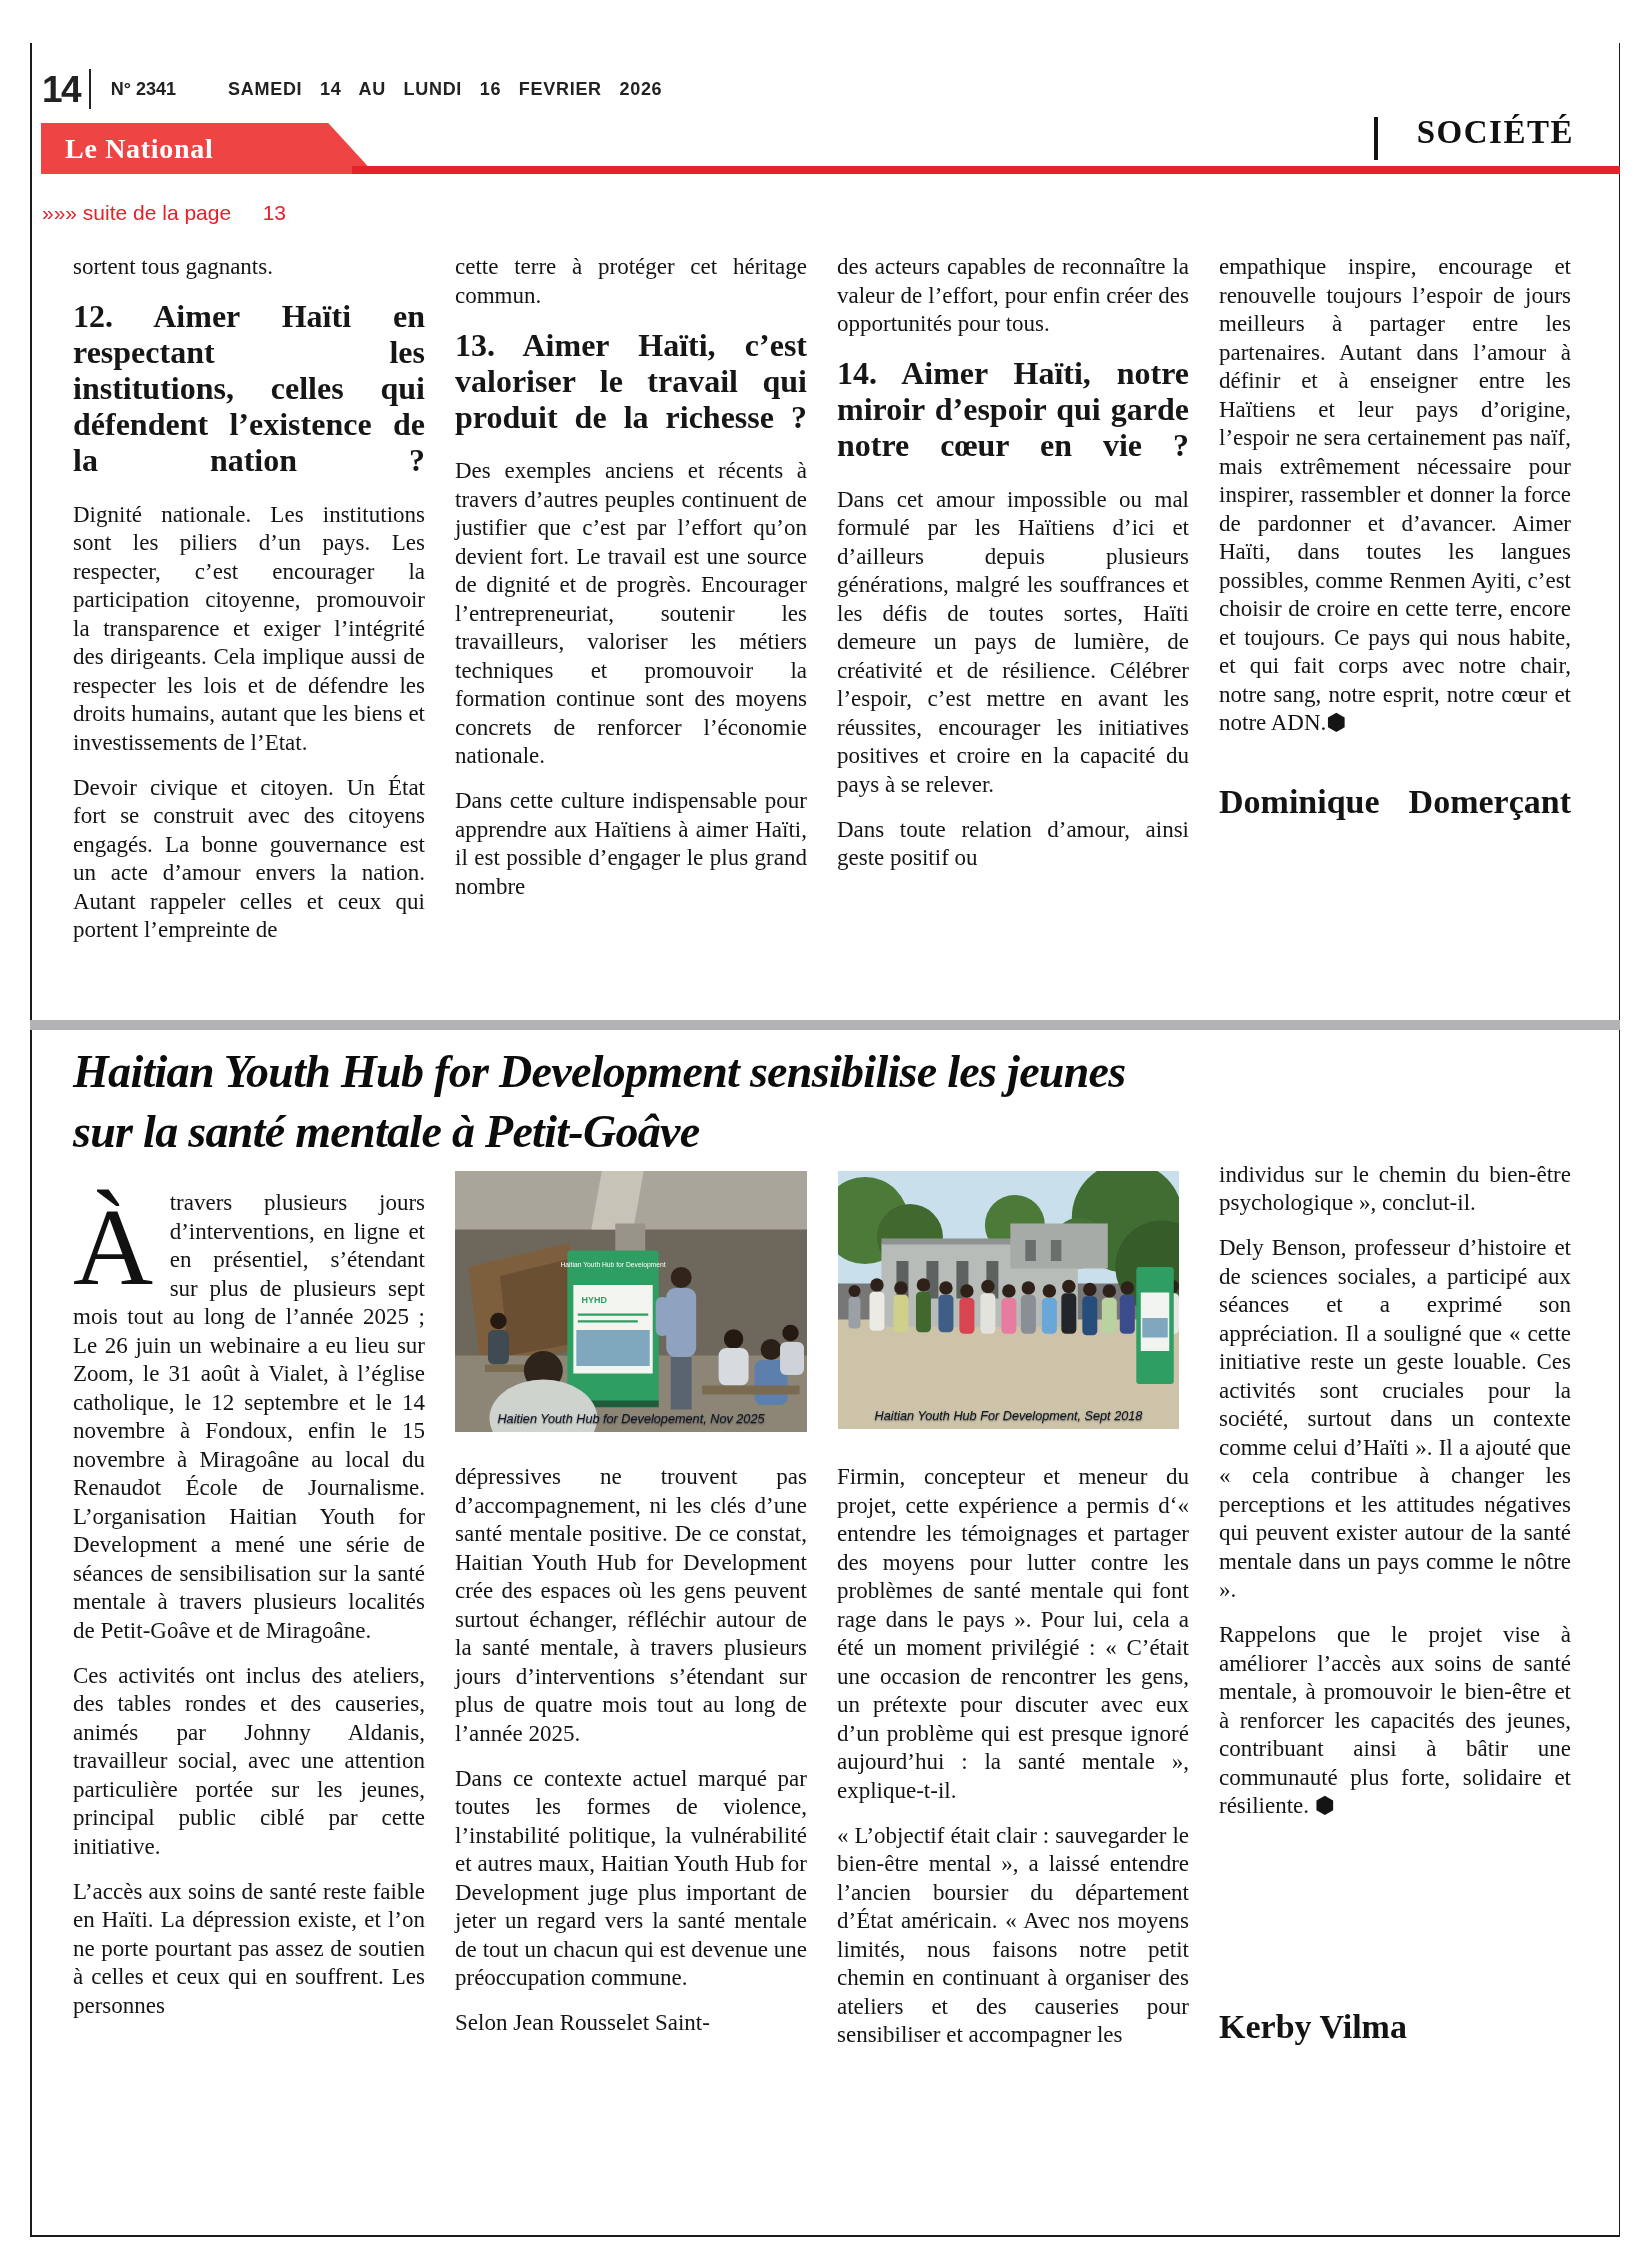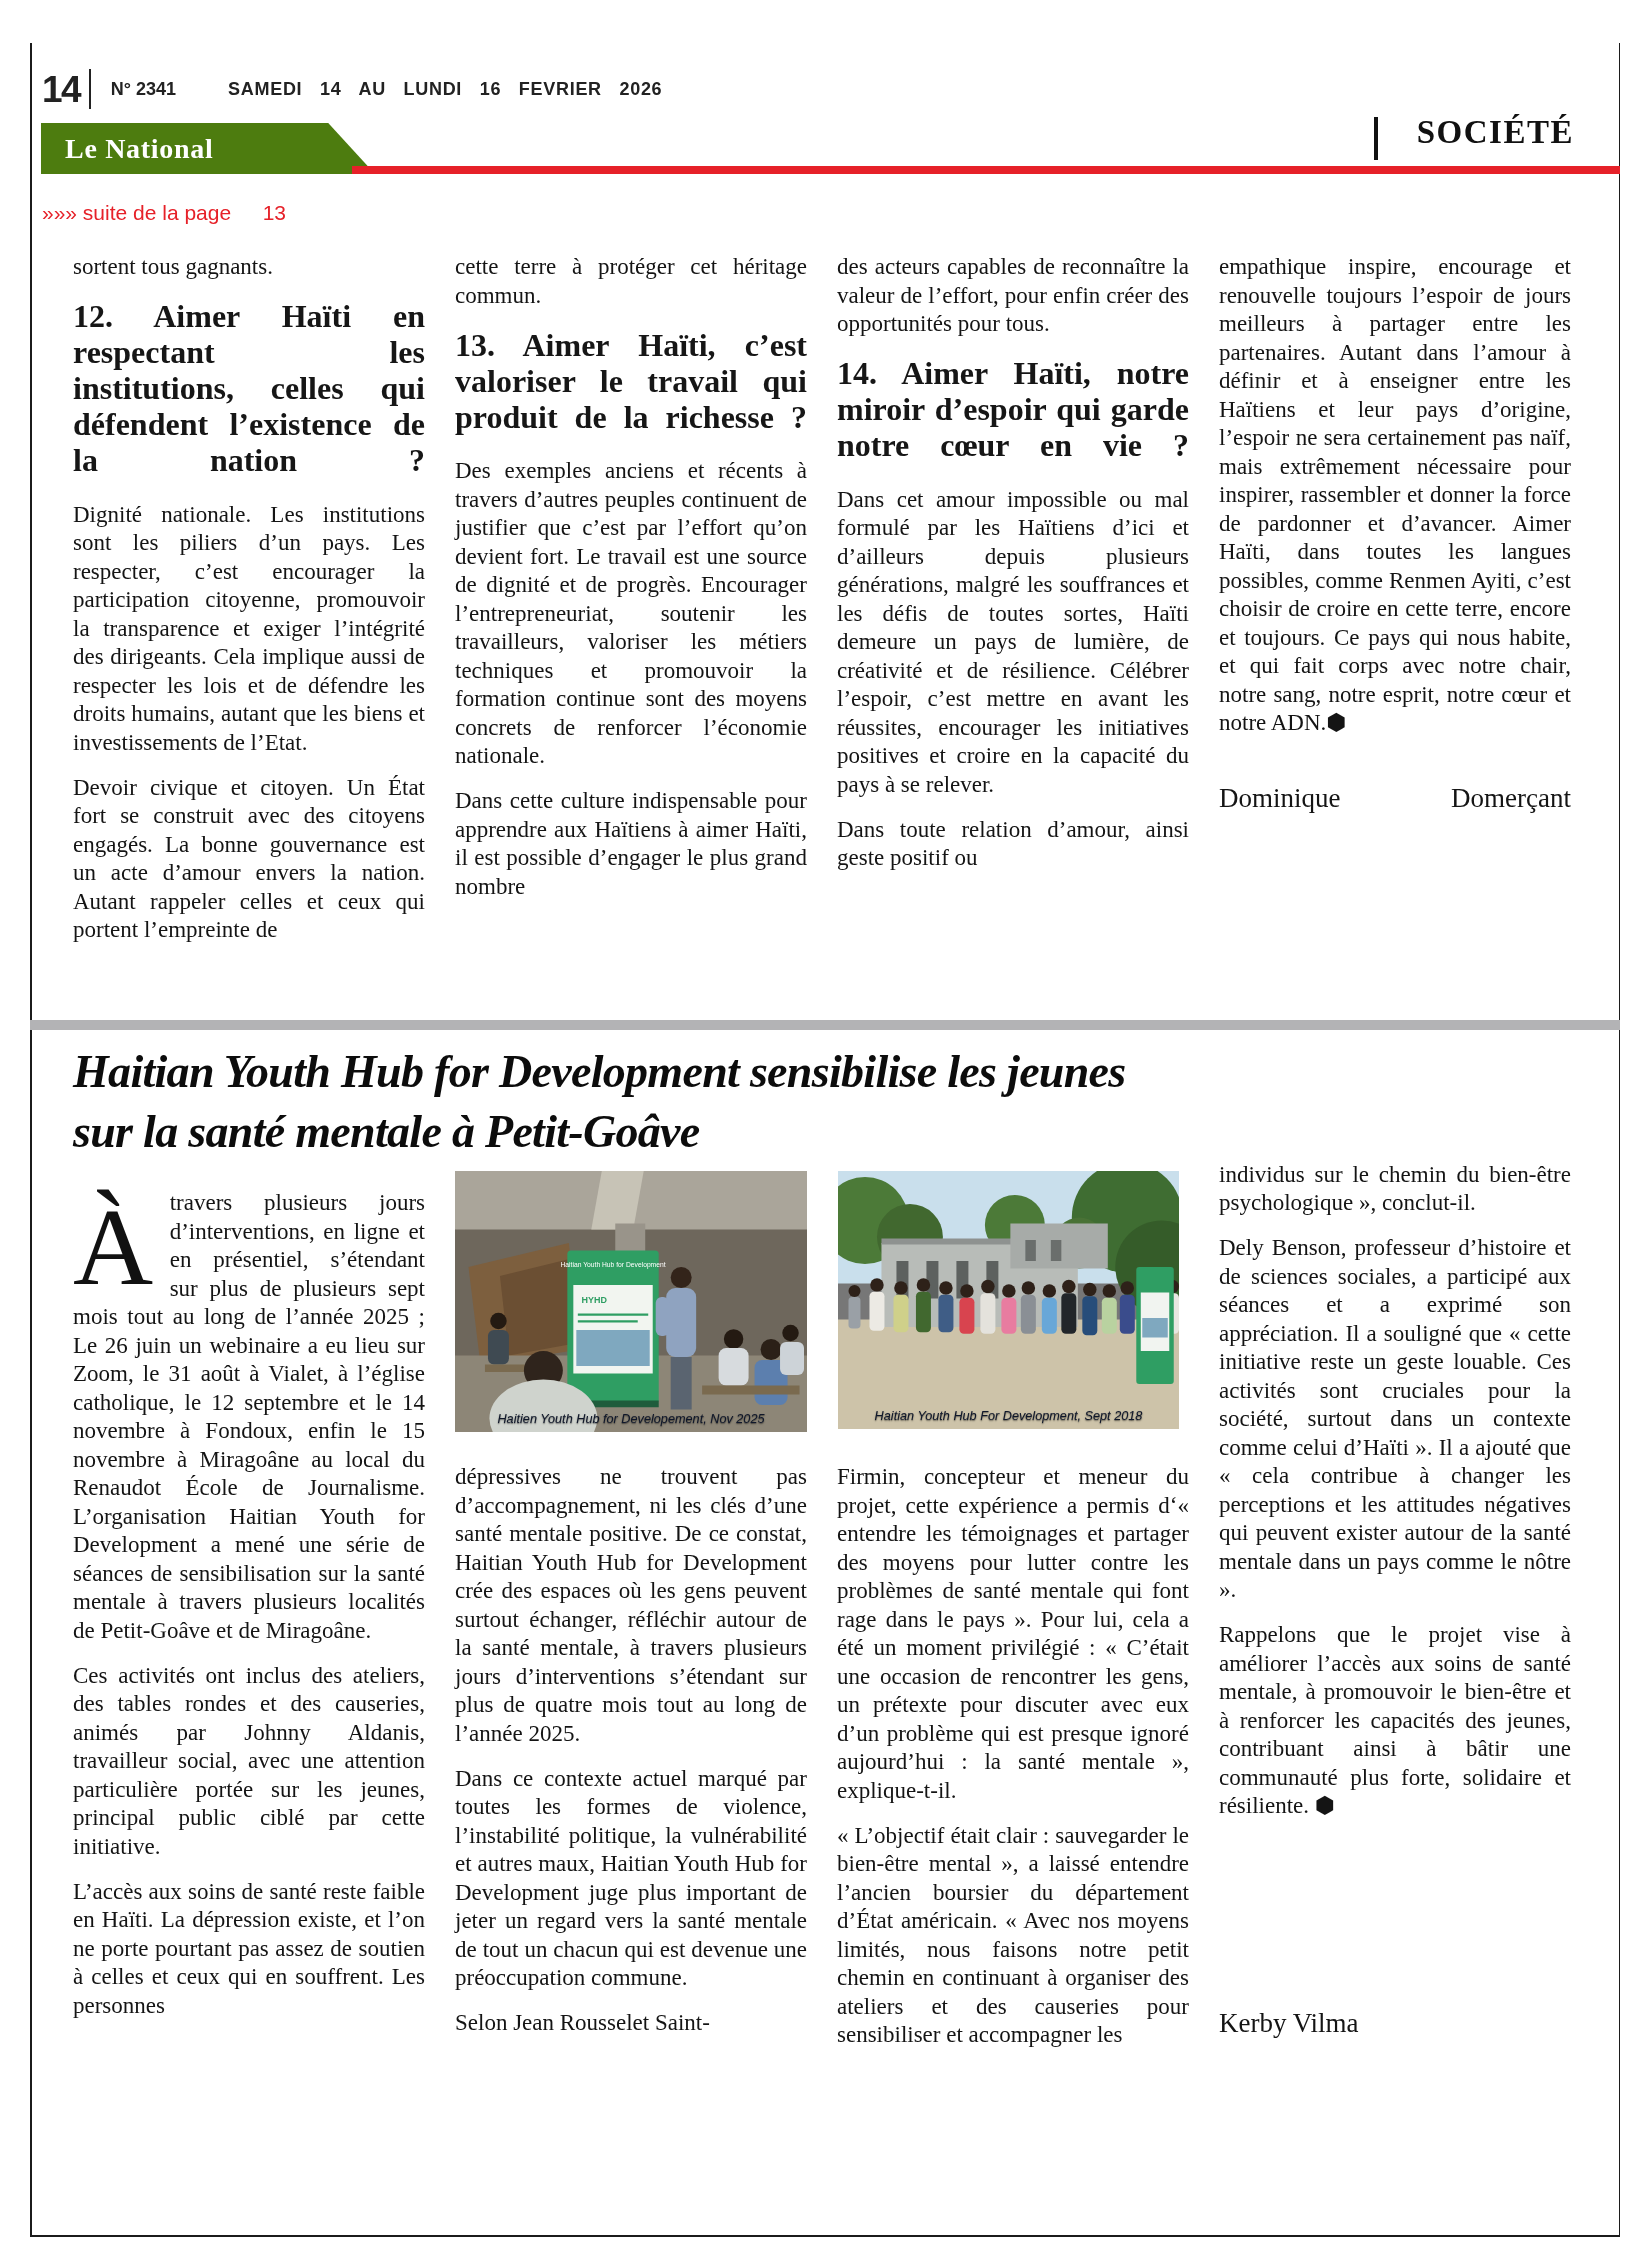--- a/index.html
+++ b/index.html
@@ -11,41 +11,41 @@
   .rule-b{position:absolute;left:30px;right:30px;bottom:13.5px;height:1.5px;background:#1b1b1b;}
 
   
   .masthead{position:absolute;left:42px;top:69px;display:flex;align-items:center;
             font-family:Liberation Sans, sans-serif;font-weight:bold;color:#222;}
   .pnum{font-size:37px;letter-spacing:-1.5px;line-height:1;}
   .pbar{width:2.2px;height:40px;background:#222;margin:0 19.5px 0 9px;}
   .issue{font-size:18px;margin-right:52px;}
   .pdate{font-size:18px;word-spacing:12px;letter-spacing:0.7px;}
 
-  .brand-banner{position:absolute;left:41px;top:123px;width:334px;height:51px;background:#4d7c0f;
+  .brand-banner{position:absolute;left:41px;top:123px;width:334px;height:51px;background:#ef4444;
                 clip-path:polygon(0 0,86% 0,100% 100%,0 100%);}
   .brand-name{color:#fff;font-weight:bold;font-size:28px;padding:9.7px 0 0 24px;letter-spacing:0.7px;
               font-family:"Liberation Serif",serif;}
   .red-line{position:absolute;left:352px;right:30px;top:166px;height:8.2px;background:#e62129;}
   .section-sep{position:absolute;left:1374px;top:117px;width:3.7px;height:43px;background:#111;}
   .section-title{position:absolute;right:76px;top:114px;font-size:33px;font-weight:bold;
                  letter-spacing:1.5px;color:#111;}
   .continuation{position:absolute;left:42px;top:201px;color:#e62129;
                 font-family:"Liberation Sans",sans-serif;font-size:21px;}
   .continuation .pg{margin-left:31.5px;}
 
   
   .grid{position:absolute;left:73px;width:1500px;display:grid;
         grid-template-columns:repeat(4,352px);column-gap:30px;}
   .a1{top:253px;}
   .a2{top:1189px;}
   .col p.body{font-size:23px;line-height:28.5px;text-align:justify;margin:0 0 16.5px 0;}
   .col h3.subhead{font-size:32px;line-height:36px;font-weight:bold;margin:12px 0 22.5px 0;
                   text-align:justify;text-align-last:justify;color:#161616;}
-  .byline{font-size:27px;font-weight:normal;text-align:justify;text-align-last:justify;margin-top:45px;}
+  .byline{font-size:34px;font-weight:bold;text-align:justify;text-align-last:justify;margin-top:45px;}
   .byline.simple{text-align:left;text-align-last:left;margin-top:187px;}
 
   .divider{position:absolute;left:30px;right:30px;top:1020px;height:9.7px;background:#b3b3b5;}
 
   .headline{position:absolute;left:73px;top:1042px;width:1507px;font-weight:bold;color:#0c0c0c;
             font-size:46px;line-height:60px;letter-spacing:-0.7px;font-style:italic;}
 
   .dropcap{float:left;font-size:111px;line-height:75px;padding:19.5px 16.5px 0 0;font-weight:normal;color:#111;}
   .pad-photo{padding-top:274px;}
   .a2 .c4{margin-top:-28.5px;}

